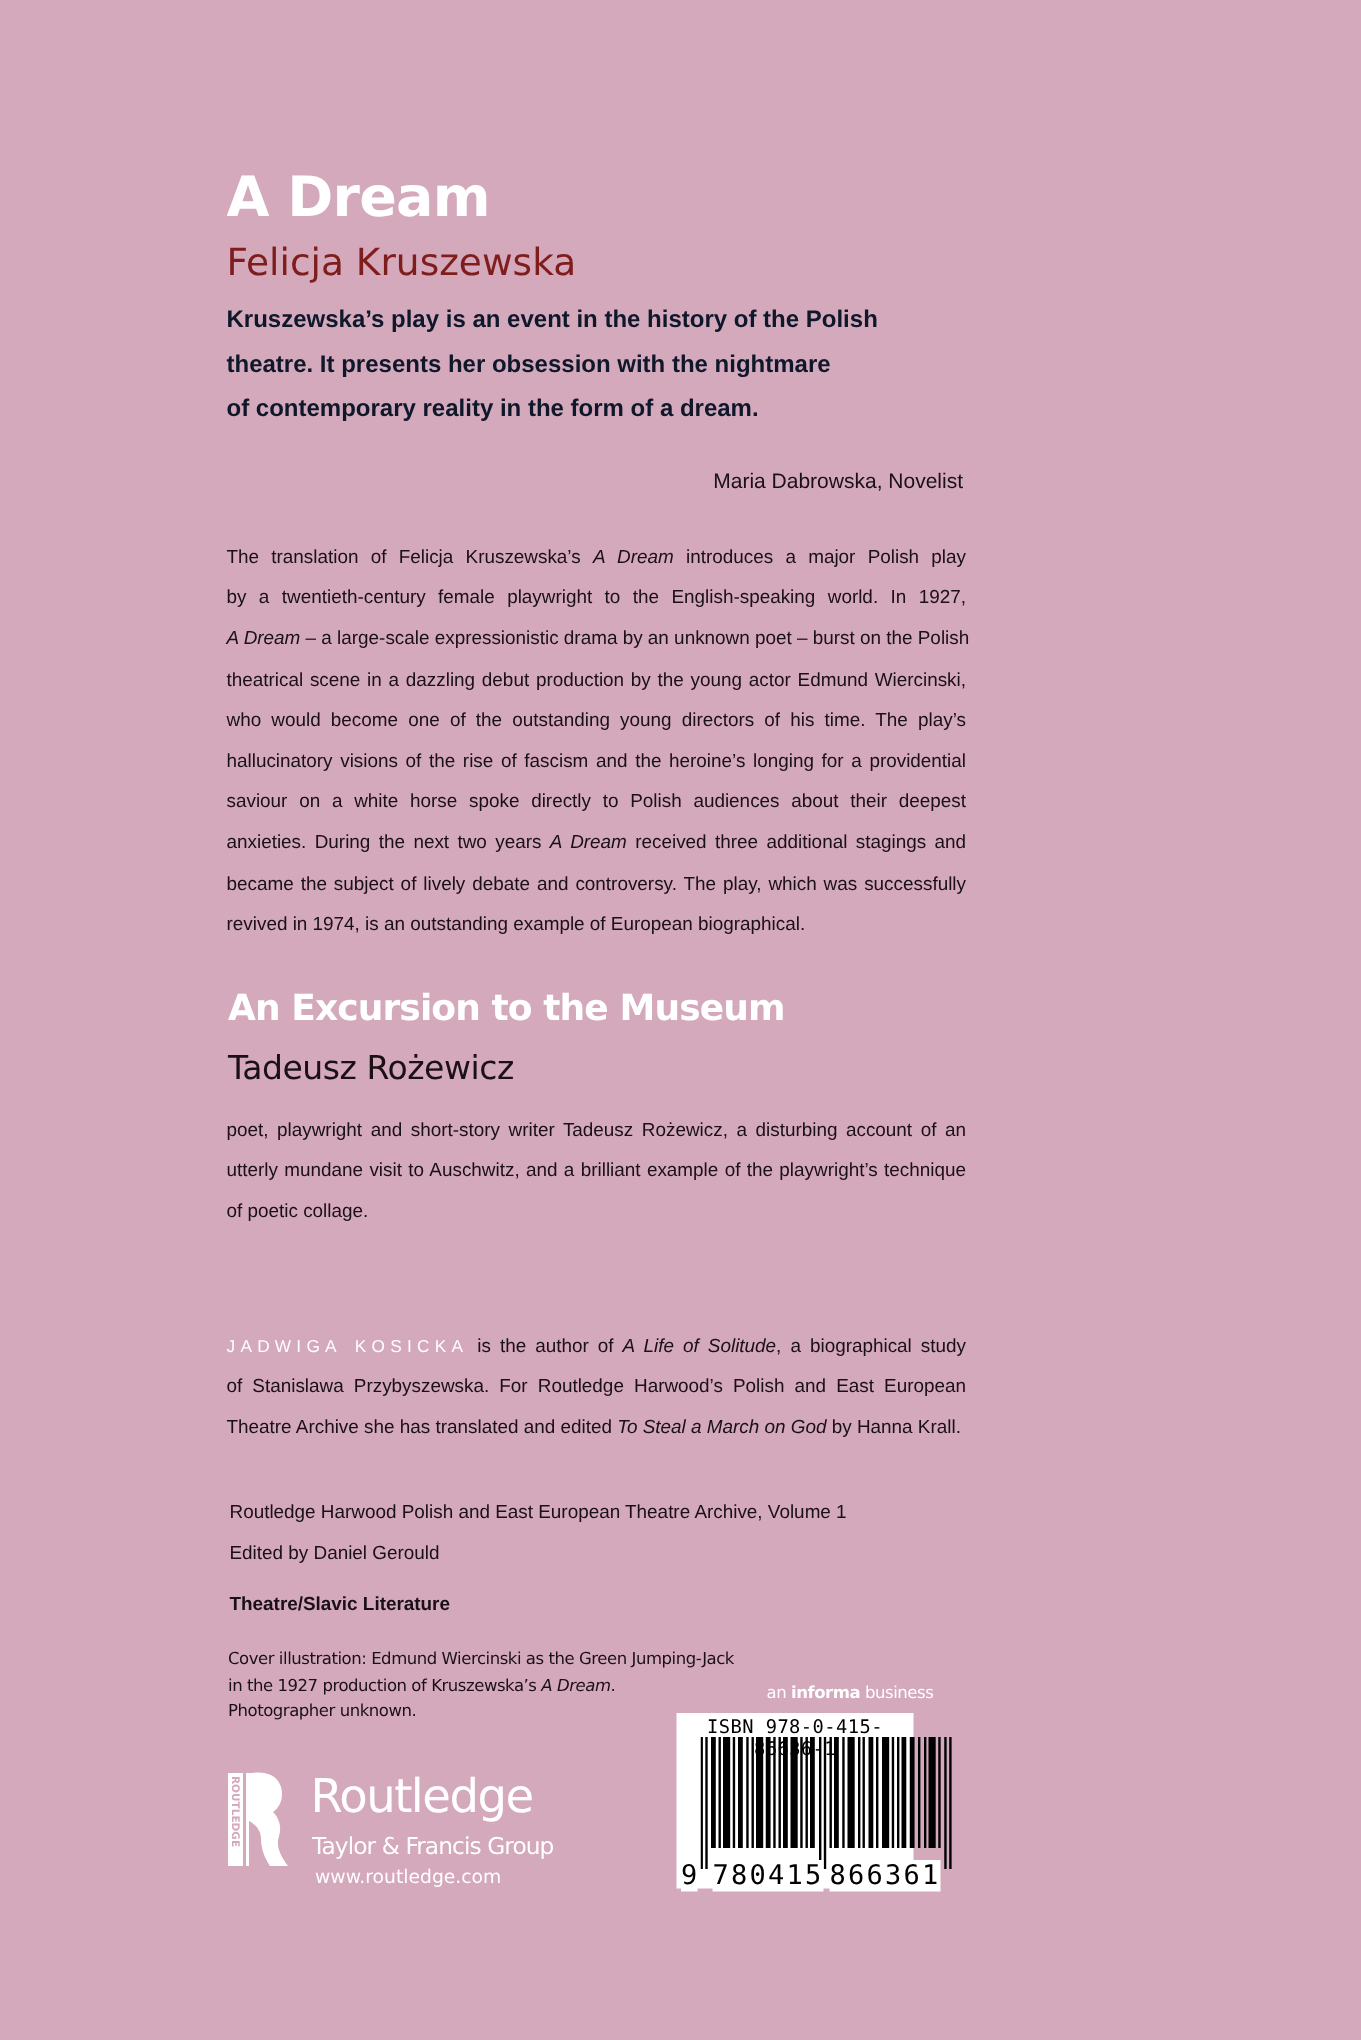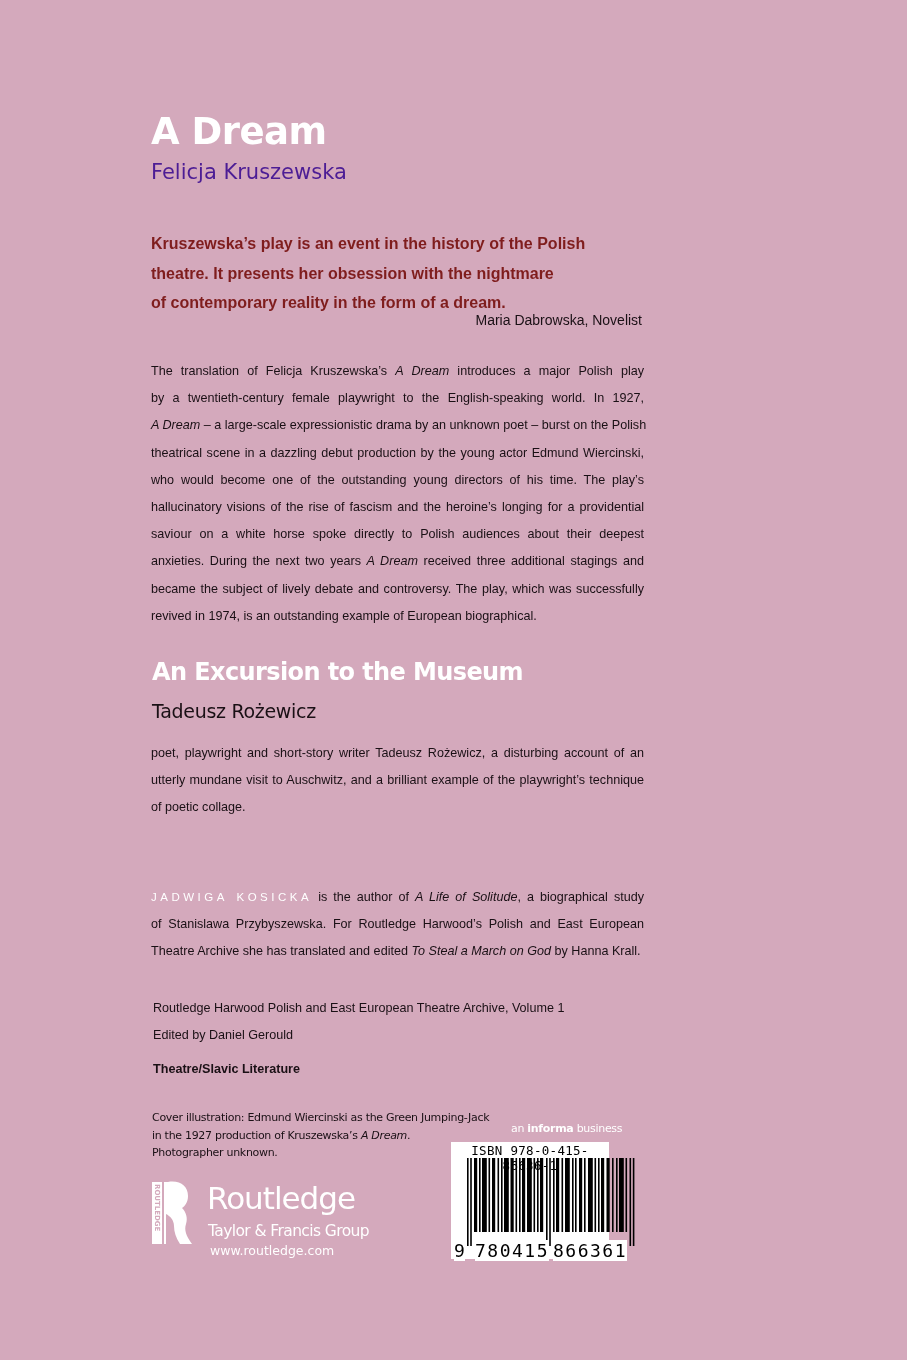--- a/index.html
+++ b/index.html
@@ -12,25 +12,25 @@
     color: #1a1015;
   }
   .abs { position: absolute; }
   .title {
     left: 151px; top: 110px;
     font-size: 37px; font-weight: bold; color: #ffffff;
     font-family: "DejaVu Sans", sans-serif; letter-spacing: -0.5px;
   }
   .author {
     left: 151px; top: 160px;
-    font-size: 21px; font-family: "DejaVu Sans", sans-serif; color: #4c1d95;
+    font-size: 25px; font-family: "DejaVu Sans", sans-serif; color: #7f1d1d;
   }
   .quote {
-    left: 151px; top: 229px; width: 470px;
-    font-size: 16px; font-weight: bold; line-height: 29.5px; color: #7f1d1d;
+    left: 151px; top: 199px; width: 470px;
+    font-size: 16px; font-weight: bold; line-height: 29.5px; color: #0f172a;
   }
   .quote div { white-space: nowrap; }
   .attribution {
     right: 265px; top: 312px;
     font-size: 14px; color: #1a1015;
   }
   .para {
     left: 151px; width: 493px;
     font-size: 12.6px; line-height: 27.2px;
     text-align: justify; text-align-last: left;
@@ -38,30 +38,30 @@
   .para .line { display: block; text-align: justify; text-align-last: justify; height: 27.2px; white-space: nowrap; }
   .para .line.last { text-align-last: left; }
   .p1 { top: 358px; }
   .sec2-title {
     left: 152px; top: 658px;
     font-size: 24px; font-weight: bold; color: #ffffff;
     font-family: "DejaVu Sans", sans-serif; letter-spacing: -0.6px;
   }
   .sec2-author {
     left: 152px; top: 700px;
-    font-size: 19px; font-family: "DejaVu Sans", sans-serif; letter-spacing: -0.3px;
+    font-size: 22px; font-family: "DejaVu Sans", sans-serif; letter-spacing: -0.3px;
   }
   .p2 { top: 740px; }
   .p3 { top: 884px; }
   .smallcaps-white { color: #ffffff; letter-spacing: 3.5px; font-size: 11.5px; }
   .series { left: 153px; top: 995px; font-size: 12.6px; line-height: 27.2px; }
   .subject { left: 153px; top: 1062px; font-size: 12.6px; font-weight: bold; }
   .cover-note {
     left: 152px; top: 1097px; font-size: 11px; line-height: 17.5px;
-    font-family: "DejaVu Sans", sans-serif; letter-spacing: -0.3px; margin-top: 12px;
+    font-family: "DejaVu Sans", sans-serif; letter-spacing: -0.3px;
   }
   .informa { left: 511px; top: 1122px; font-size: 11px; color: #ffffff; font-family: "DejaVu Sans", sans-serif; letter-spacing: -0.3px; }
   .informa b { font-weight: bold; }
   .barcode {
     left: 451px; top: 1142px; width: 158px; height: 117px;
     background: #ffffff;
   }
   .isbn-text {
     position: absolute; left: 0; top: 1px; width: 100%; text-align: center;
     font-family: "DejaVu Sans Mono", monospace; font-size: 12.5px; color: #000;

